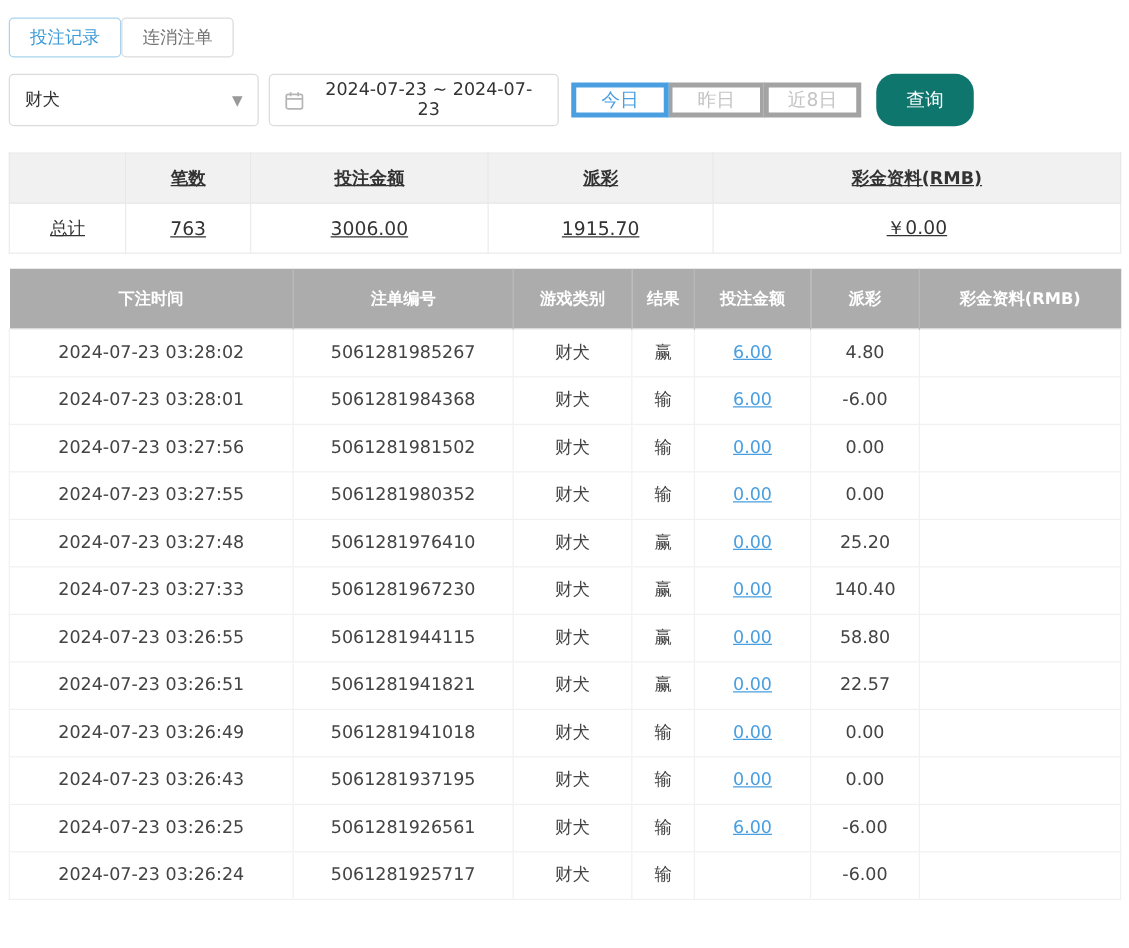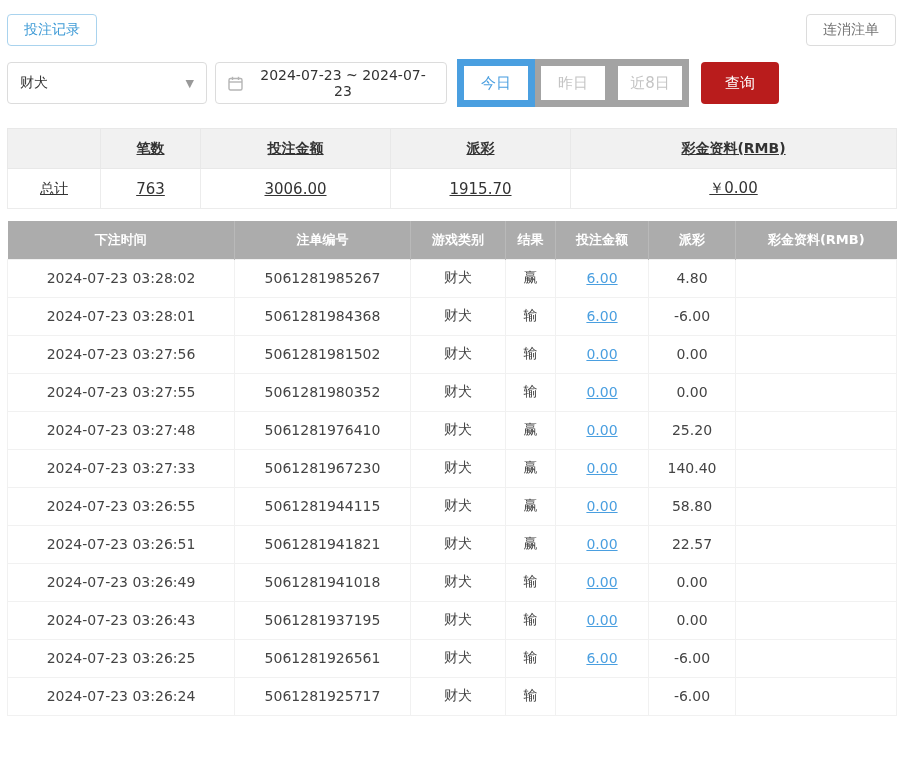--- a/index.html
+++ b/index.html
@@ -4,21 +4,21 @@
 <style>
   * { margin:0; padding:0; box-sizing:border-box; }
   html, body { width:903px; height:758px; overflow:hidden; background:#fff; }
   body {
     font-family:"DejaVu Sans","Liberation Sans",sans-serif;
     font-size:14px; color:#333;
   }
   .page { padding:14px 7px 0 7px; }
 
   
-  .tabs { display:flex; gap:18px; margin-bottom:13px;justify-content:space-between; }
+  .tabs { display:flex; margin-bottom:13px; }
   .tab {
     padding:6px 16px; background:#fff; border:1px solid #dcdcdc;
     border-radius:4px; color:#737373; font-size:14px; cursor:pointer;
     font-family:inherit;
   }
   .tab.active { color:#3d9ad6; border-color:#a9d3ee; }
 
   
   .filters { display:flex; align-items:center; margin-bottom:21px; }
   .select {
@@ -28,48 +28,48 @@
   }
   .select .chev { color:#999; font-size:11px; }
   .datepicker {
     width:232px; height:42px; border:1px solid #dcdcdc; border-radius:4px;
     display:flex; align-items:center; gap:9px; padding:0 12px;
     margin-left:8px; cursor:pointer; background:#fff;text-align:center;
   }
   .datepicker svg { display:block; }
   .btn-group { display:flex; margin-left:10px; }
   .qbtn {
-    width:78px; height:48px; background:#fff; border:7px solid #a3a3a3;
+    width:78px; height:28px; background:#fff; border:4px solid #a3a3a3;
     color:#c4c4c4; font-size:15px; cursor:pointer; font-family:inherit;
   }
   .qbtn + .qbtn { margin-left:-1px; }
   .qbtn.active { color:#4a9fe0; border-color:#4a9fe0; position:relative; z-index:1; }
   .search-btn {
-    width:78px; height:42px; margin-left:12px; background:#b91c1c; color:#fff;
-    border:none; border-radius:4px; font-size:15px; cursor:pointer;
+    width:78px; height:42px; margin-left:12px; background:#0f766e; color:#fff;
+    border:none; border-radius:15px; font-size:15px; cursor:pointer;
     font-family:Liberation Serif, serif;
   }
 
   
   table { border-collapse:collapse; table-layout:fixed; }
   .summary { width:889px; margin-bottom:12px;text-decoration:underline; }
   .summary th {
     height:40px; background:#f1f1f1; border:1px solid #e8e8e8;
     font-size:14px; font-weight:bold; color:#333; text-align:center;
   }
   .summary td {
     height:40px; background:#fff; border:1px solid #ececec;
     text-align:center; font-size:15px; color:#333;
   }
   .summary td.label { font-size:14px; }
 
   
   .records { width:889px; }
   .records thead th {
-    height:38px; background:#acacac; color:#fff; font-size:13px;
+    height:48px; background:#acacac; color:#fff; font-size:13px;
     font-weight:bold; text-align:center; border-right:1px solid #b9b9b9;
   }
   .records thead th:last-child { border-right:none; }
   .records tbody td {
     height:38px; text-align:center; border:1px solid #f1f1f1;
     font-size:14px; color:#444; background:#fff;
   }
   .bet-link { color:#4a9fe0; text-decoration:underline; cursor:pointer; }
   .negative { color:#e05a5a; }
 </style>

